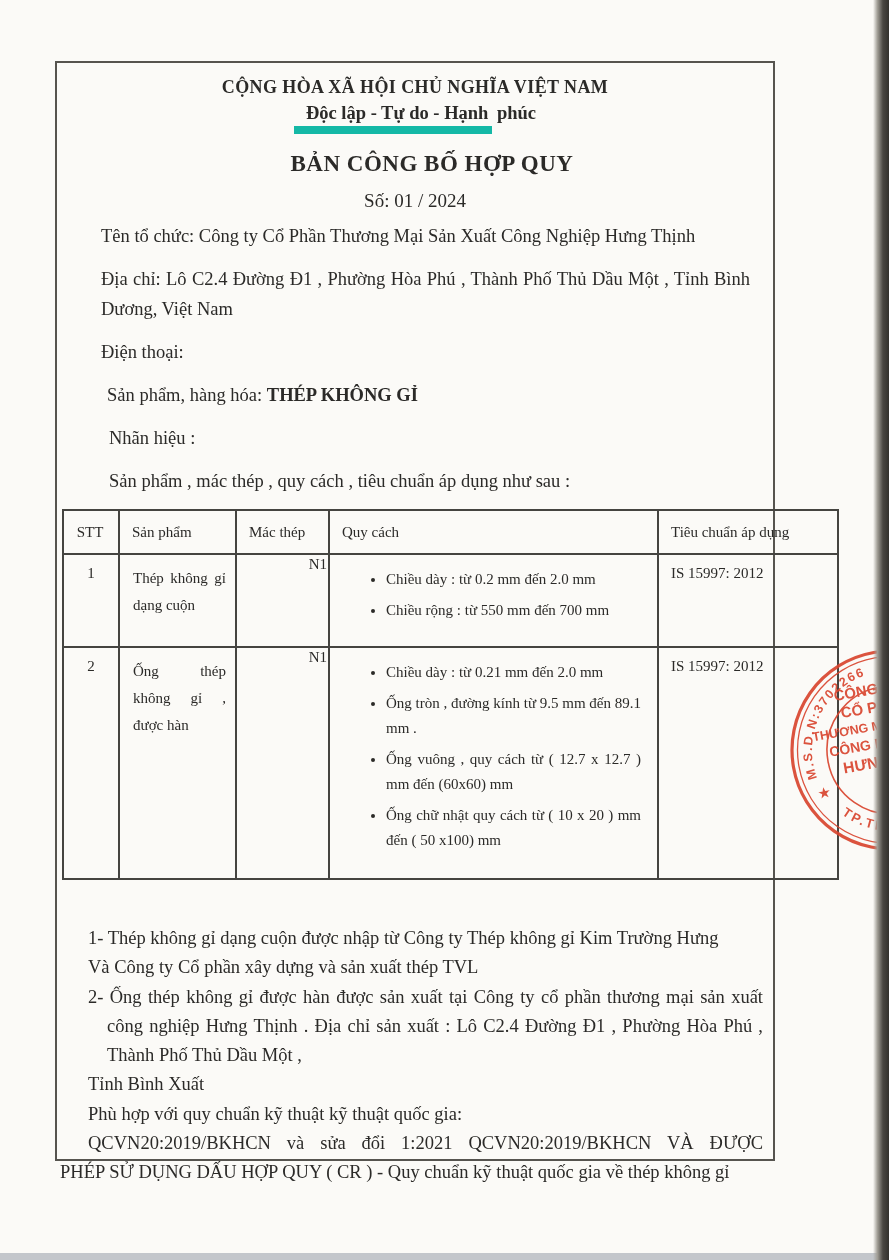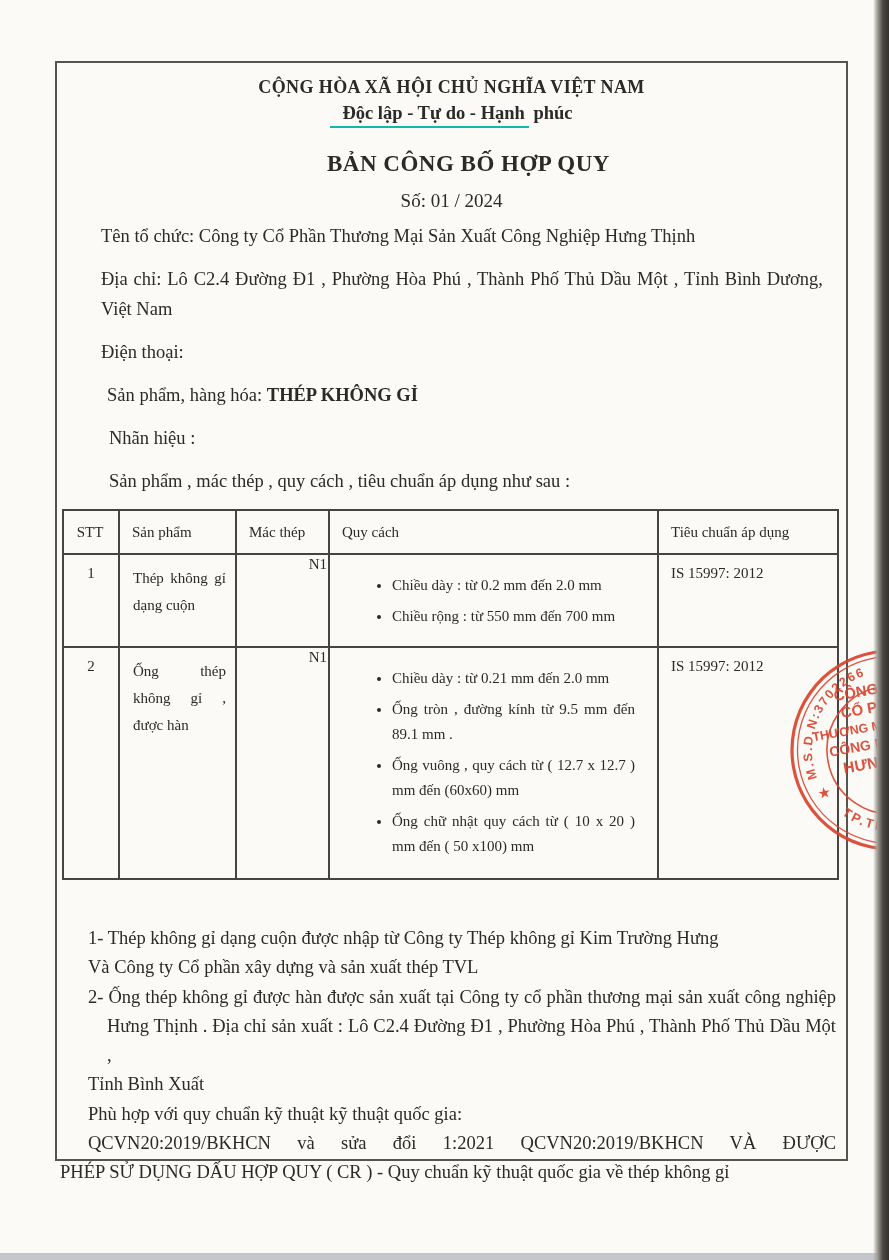--- a/index.html
+++ b/index.html
@@ -13,28 +13,28 @@
   .edge-right{
     position:absolute;top:0;right:0;width:16px;height:1260px;z-index:30;
     background:linear-gradient(to right, rgba(150,148,140,0) 0%, #a09d95 28%, #4a4742 62%, #33312d 100%);
   }
   .edge-bottom{
     position:absolute;left:0;bottom:0;width:889px;height:7px;z-index:25;
     background:#c3c6cb;
   }
   
   .frame{
-    position:absolute;left:55px;top:61px;width:793px;height:1100px;
+    position:absolute;left:55px;top:61px;width:720px;height:1100px;
     border:2px solid #56544f;box-sizing:border-box;background:transparent;
   }
   
   .doc-header{text-align:center;}
   .nat-title{margin-top:13px;font-size:18px;font-weight:bold;letter-spacing:.4px;line-height:22px;}
   .motto{margin-top:4px;font-size:18.5px;font-weight:bold;line-height:22px;}
-  .motto .u{border-bottom:2px solid #14b8a6;padding:0 4px 3px 12px;}
+  .motto .u{border-bottom:8px solid #14b8a6;padding:0 4px 3px 12px;}
   .doc-title{margin-top:26px;font-size:23px;font-weight:bold;letter-spacing:.5px;line-height:28px;padding-left:34px;}
   .doc-number{margin-top:11px;font-size:19px;line-height:24px;}
   
   .info{margin:0 10px 0 31px;font-size:18.5px;}
   .info p{margin:13px;line-height:30px;}
   .info .org{margin-top:8px;}
   .info .address{text-align:justify;}
   .info .phone{margin-top:4px;}
   .info .product{margin-top:5px;padding-left:6px;}
   .info .brand{margin-top:3px;padding-left:8px;}
@@ -52,21 +52,21 @@
   tr.hdr{height:44px;}
   tr.r1{height:93px;}
   tr.r2{height:232px;}
   tr.hdr th{vertical-align:middle;text-align:left;padding:2px 4px 2px 12px;}
   tr.hdr th.c{text-align:center;padding-left:2px;}
   td.stt{text-align:center;padding-top:10px;}
   td.sp{padding:10px 9px 0 13px;text-align:justify;line-height:27px;border-radius:27px;}
   td.mt{text-align:right;padding-top:1px;border-radius:8px;}
   td.qc{padding:8px 4px 0 10px;}
   td.tc{padding:10px 4px 0 12px;}
-  ul.qlist{margin:10px;padding:0 0 0 42px;}
+  ul.qlist{margin:4px;padding:0 0 0 42px;}
   ul.qlist li{line-height:25px;margin-bottom:6px;text-align:justify;padding-right:8px;}
   
   .notes{margin:44px 10px 0 31px;font-size:18.5px;}
   .notes p{margin:0;line-height:29.3px;}
   .notes .hang{padding-left:19px;text-indent:-19px;text-align:justify;}
   .notes .qcvn1{text-align:justify;text-align-last:justify;}
   .notes .qcvn2{margin-left:-28px;}
   
   .stamp{position:absolute;left:786px;top:645px;z-index:10;opacity:.92;}
   .stamp text{font-family:"Liberation Sans", sans-serif;font-weight:bold;}

